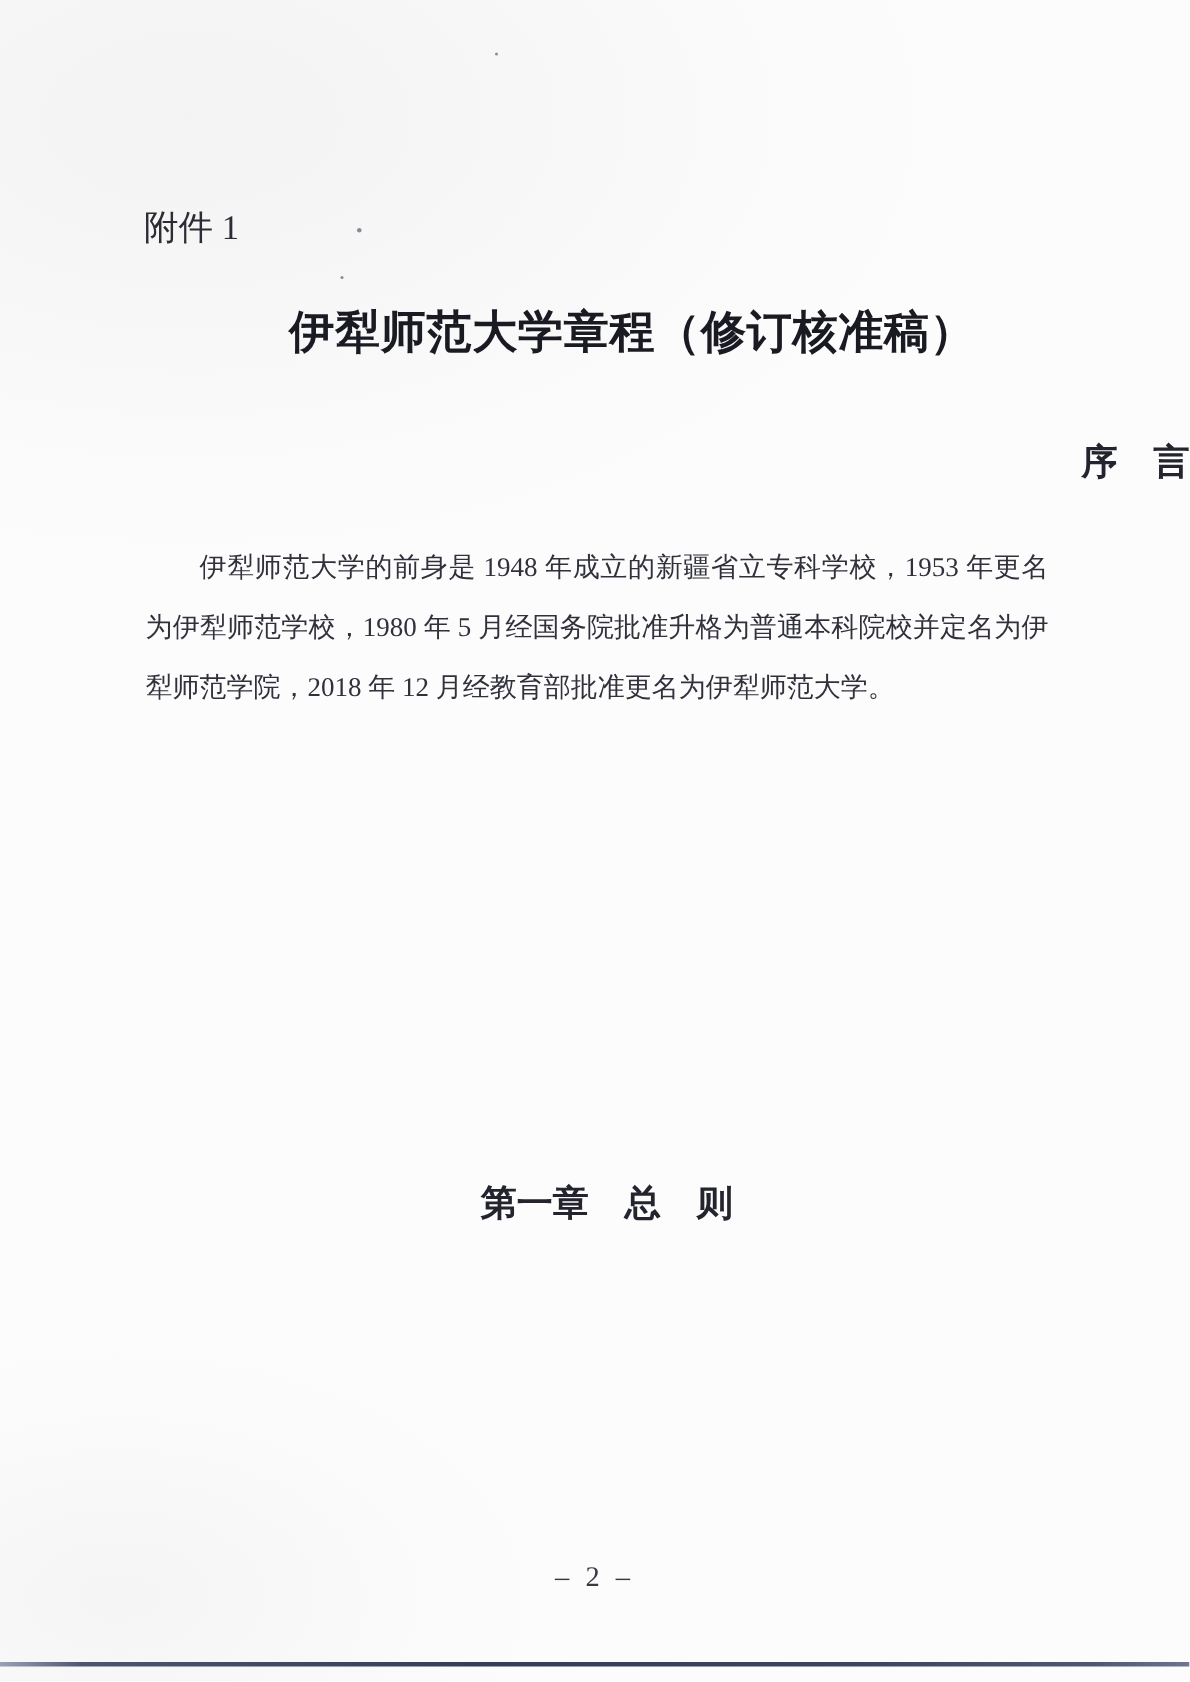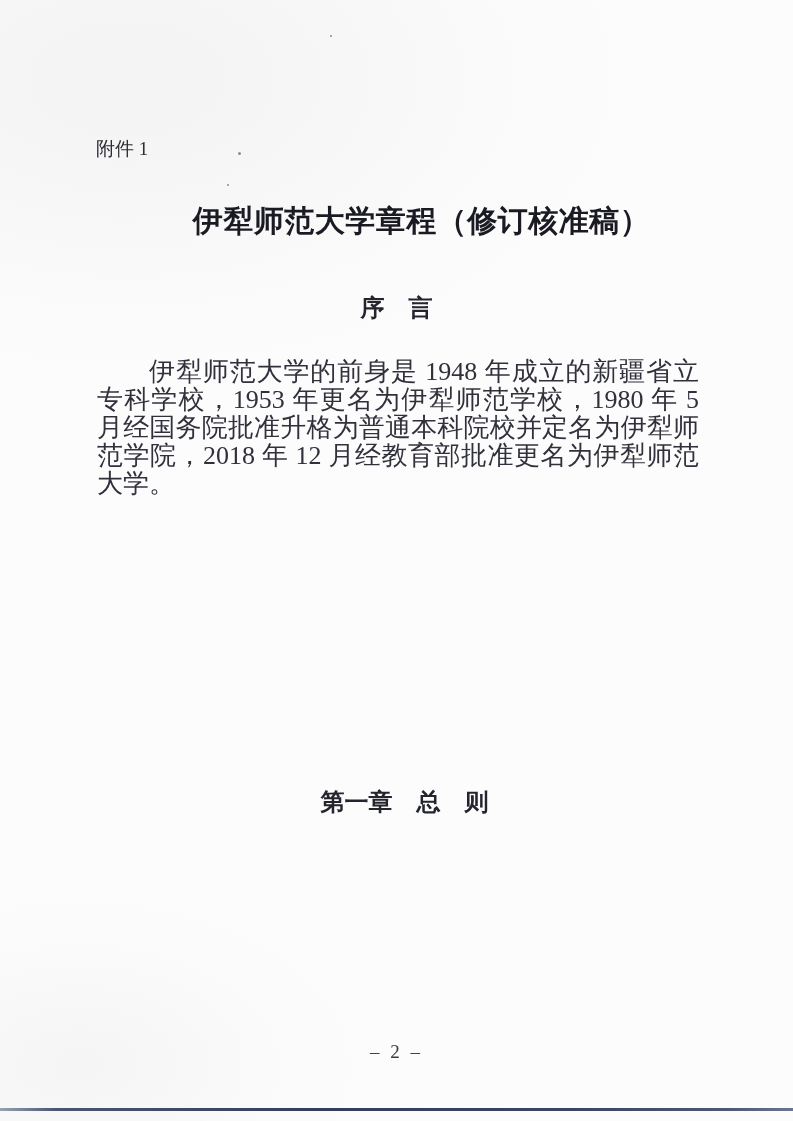--- a/index.html
+++ b/index.html
@@ -21,21 +21,21 @@
       radial-gradient(500px 300px at 10% 95%, #f5f5f6 0%, rgba(252,252,253,0) 55%),
       #fcfcfd;
     font-family: "Liberation Serif", "DejaVu Serif", serif;
     color: #2f3039;
   }
 
   .attachment-label {
     position: absolute;
     top: 136px;
     left: 96px;
-    font-size: 19px;
+    font-size: 23px;
     color: #2b2c34;
   }
 
   .doc-title {
     position: absolute;
     top: 201px;
     left: 0;
     width: 100%;
     text-align: center;
     transform: translateX(25px);
@@ -43,32 +43,32 @@
     font-weight: bold;
     letter-spacing: 0.5px;
     color: #191a22;
   }
 
   .preface-heading {
     position: absolute;
     top: 292px;
     left: 0;
     width: 100%;
-    text-align: center;
+    text-align: right;
     font-size: 24px;
     font-weight: bold;
     color: #23242d;
   }
 
   .body-block {
     position: absolute;
     left: 97px;
     width: 602px;
-    font-size: 26px;
-    line-height: 28px;
+    font-size: 18px;
+    line-height: 40px;
     text-align: justify;
     color: #30313b;
   }
   #preface-body { top: 358px; }
   #article-body { top: 846px; }
 
   .para {
     margin: 0;
     text-indent: 2em;
   }

